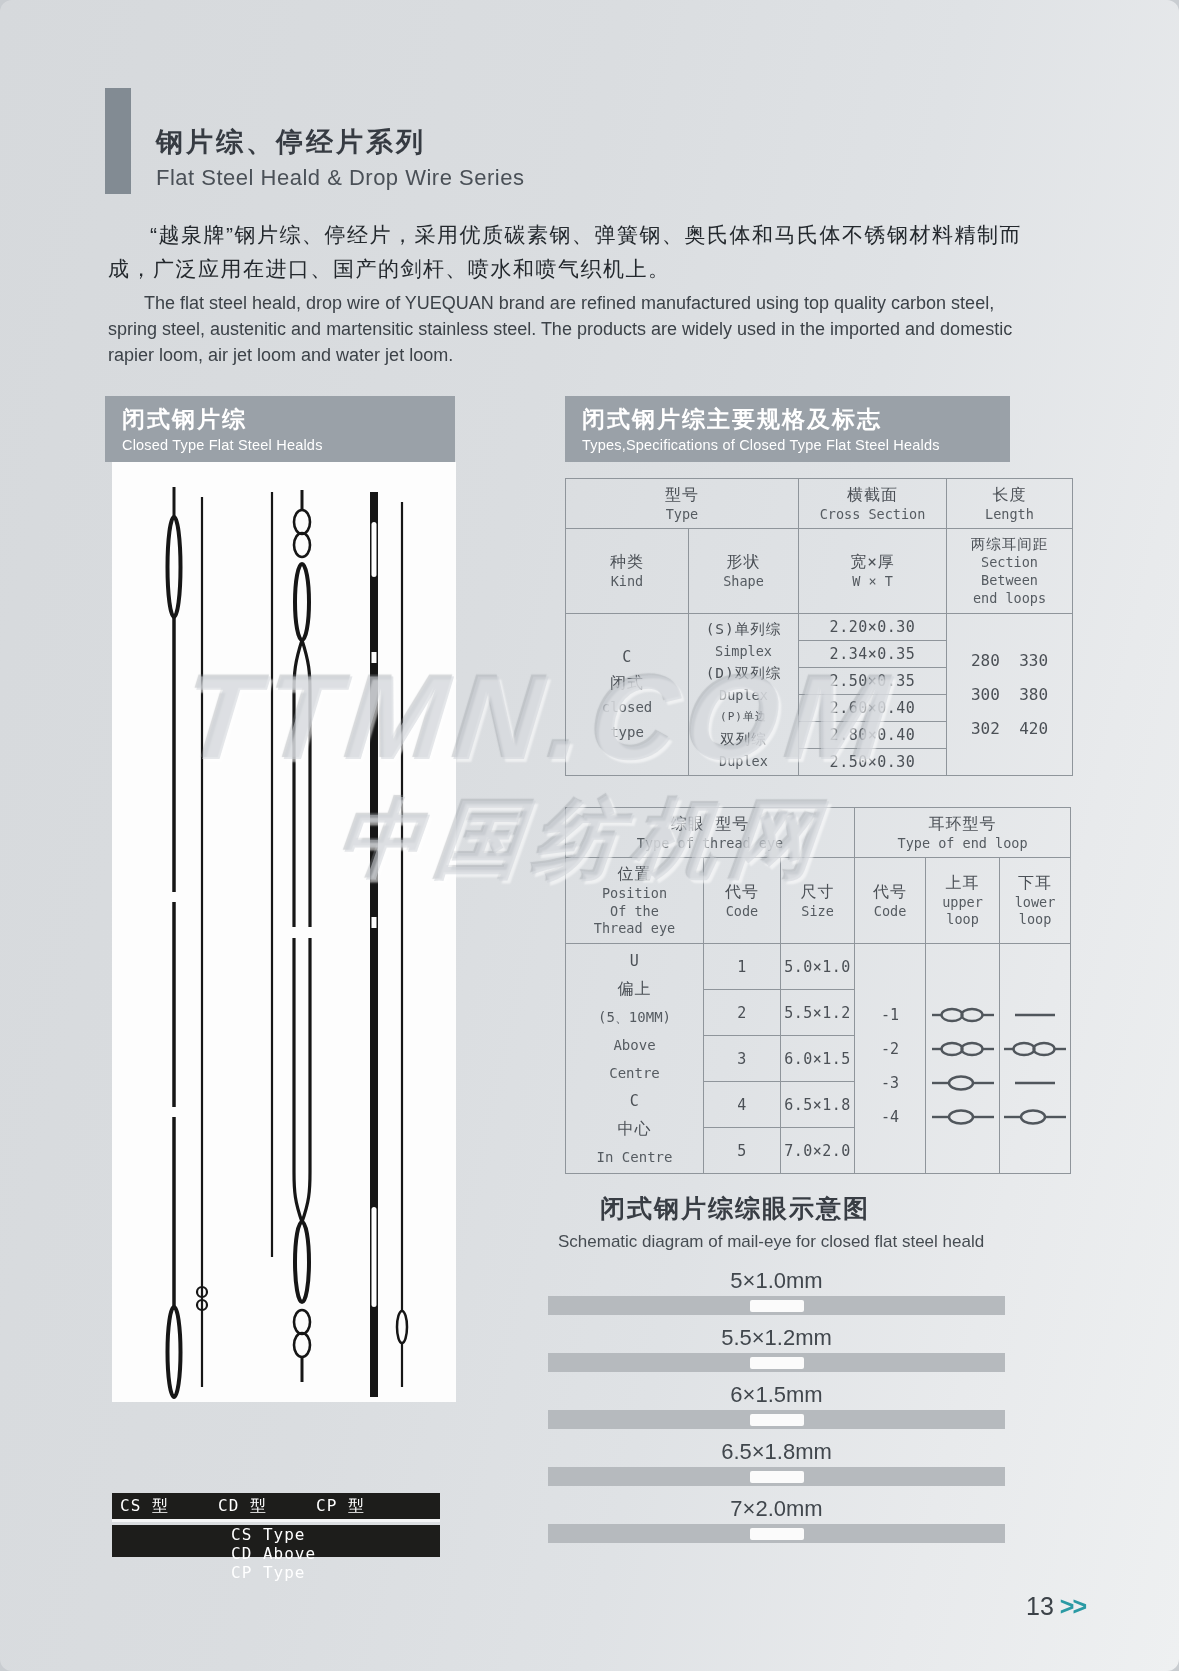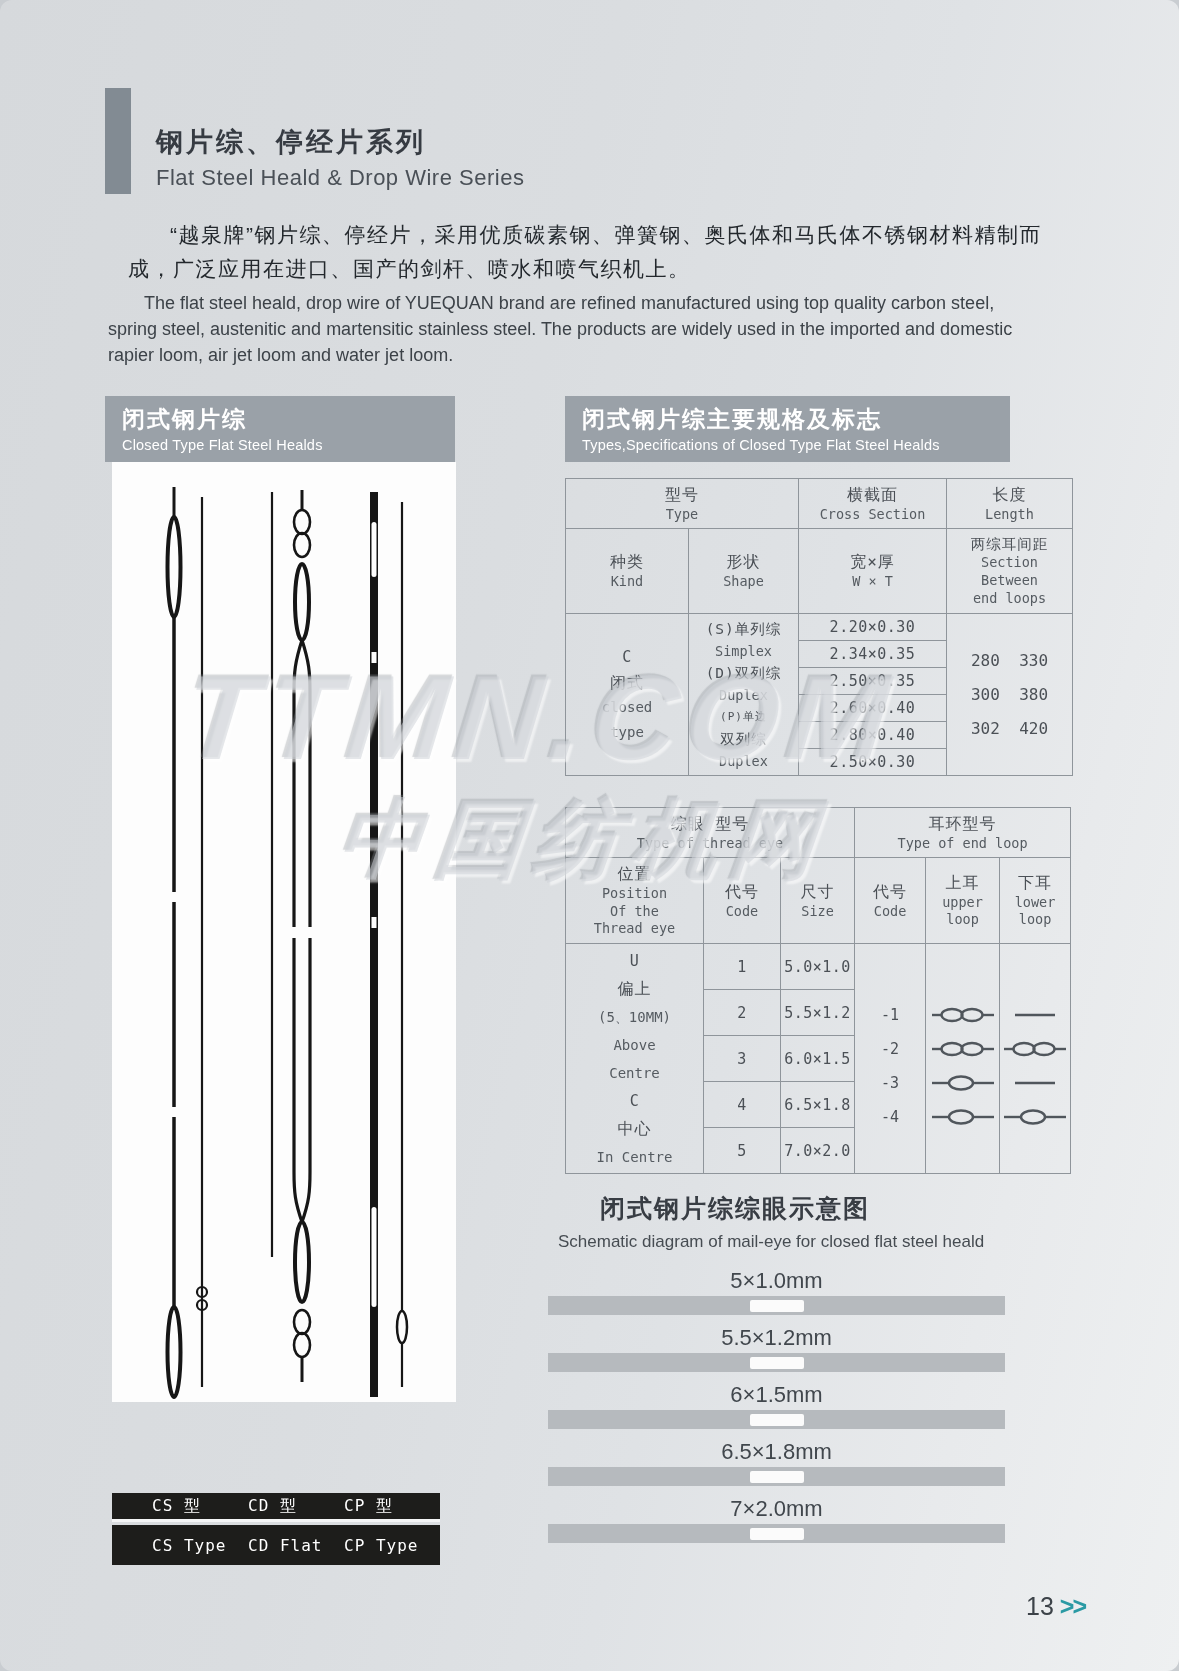--- a/index.html
+++ b/index.html
@@ -8,38 +8,38 @@
     background:linear-gradient(103deg,#d6d9dc 0%,#dadde0 40%,#dfe2e5 62%,#e8eaec 82%,#eef0f1 100%);
     font-family:"Liberation Sans", sans-serif; color:#2f343a;border-radius:12px;
   }
   
   .accent-bar { position:absolute; left:105px; top:88px; width:26px; height:106px; background:#828b93; }
   .title-block { position:absolute; left:156px; top:124px; }
   .title-cn { font-size:27px; font-weight:bold; letter-spacing:3px; color:#363b42; }
   .title-en { font-size:22px; color:#4a5057; margin-top:5px; letter-spacing:0.5px; }
   
   .intro-cn { position:absolute; left:108px; top:218px; width:928px; font-size:21px; line-height:1.6;
-              color:#23282d; text-indent:2em; letter-spacing:1.5px;margin-left:20px; }
+              color:#23282d; text-indent:2em; letter-spacing:1.5px; }
   .intro-en { position:absolute; left:108px; top:290px; width:924px; font-size:18px; line-height:1.45;
               color:#3c4248; text-indent:2em; }
   
   .section-bar { position:absolute; top:396px; height:66px; background:#9aa1a8; color:#fff; box-sizing:border-box; padding:8px 0 0 17px; }
   .section-bar.left  { left:105px; width:350px; }
   .section-bar.right { left:565px; width:445px; }
   .bar-cn { font-size:23px; font-weight:bold; letter-spacing:2px; }
   .bar-en { font-size:14.5px; margin-top:2px; letter-spacing:0.2px; }
   
   .heald-panel { position:absolute; left:112px; top:462px; width:344px; height:940px; background:#fdfdfd; }
   
   .type-bar { position:absolute; left:112px; width:328px; background:#1d1d1b; color:#fff;
-              display:flex; align-items:center; padding-left:40px; box-sizing:border-box;
+              display:flex; align-items:center; padding-left:8px; box-sizing:border-box;
               font-family:"DejaVu Sans Mono", monospace; font-size:16px; letter-spacing:1px; }
   .type-bar span { width:98px; }
   .type-bar.cn { top:1493px; height:29px; border-bottom:3px solid #f4f5f6; }
-  .type-bar.en { top:1525px; height:40px; }
+  .type-bar.en { top:1525px; height:32px;flex-direction:column; }
   
   table { border-collapse:collapse; table-layout:fixed; }
   .spec-table { position:absolute; left:565px; top:478px; width:507px;
                 font-family:"DejaVu Sans Mono", monospace; color:#4b5056; }
   .eye-table  { position:absolute; left:565px; top:807px; width:505px;
                 font-family:"DejaVu Sans Mono", monospace; color:#4b5056; }
   .spec-table th,.spec-table td,.eye-table th,.eye-table td {
     border:1px solid #8f959b; padding:0; text-align:center; vertical-align:middle; font-weight:normal; }
   .cnl { font-size:16px; letter-spacing:1px; color:#4b5056; line-height:1.35; }
   .enl { font-size:13.5px; line-height:1.3; color:#555b61; }
@@ -412,21 +412,21 @@
     </div>
   </div>
 
   <div class="type-bar cn">
     <span>CS 型</span>
     <span>CD 型</span>
     <span>CP 型</span>
   </div>
   <div class="type-bar en">
     <span>CS Type</span>
-    <span>CD Flat</span>
+    <span>CD Above</span>
     <span>CP Type</span>
   </div>
 
   <div class="wm wm1">TTMN.COM</div>
   <div class="wm wm2">中国纺机网</div>
 
   <div class="page-num">
     <span>13</span><span class="arrows">&gt;&gt;</span>
   </div>
 

